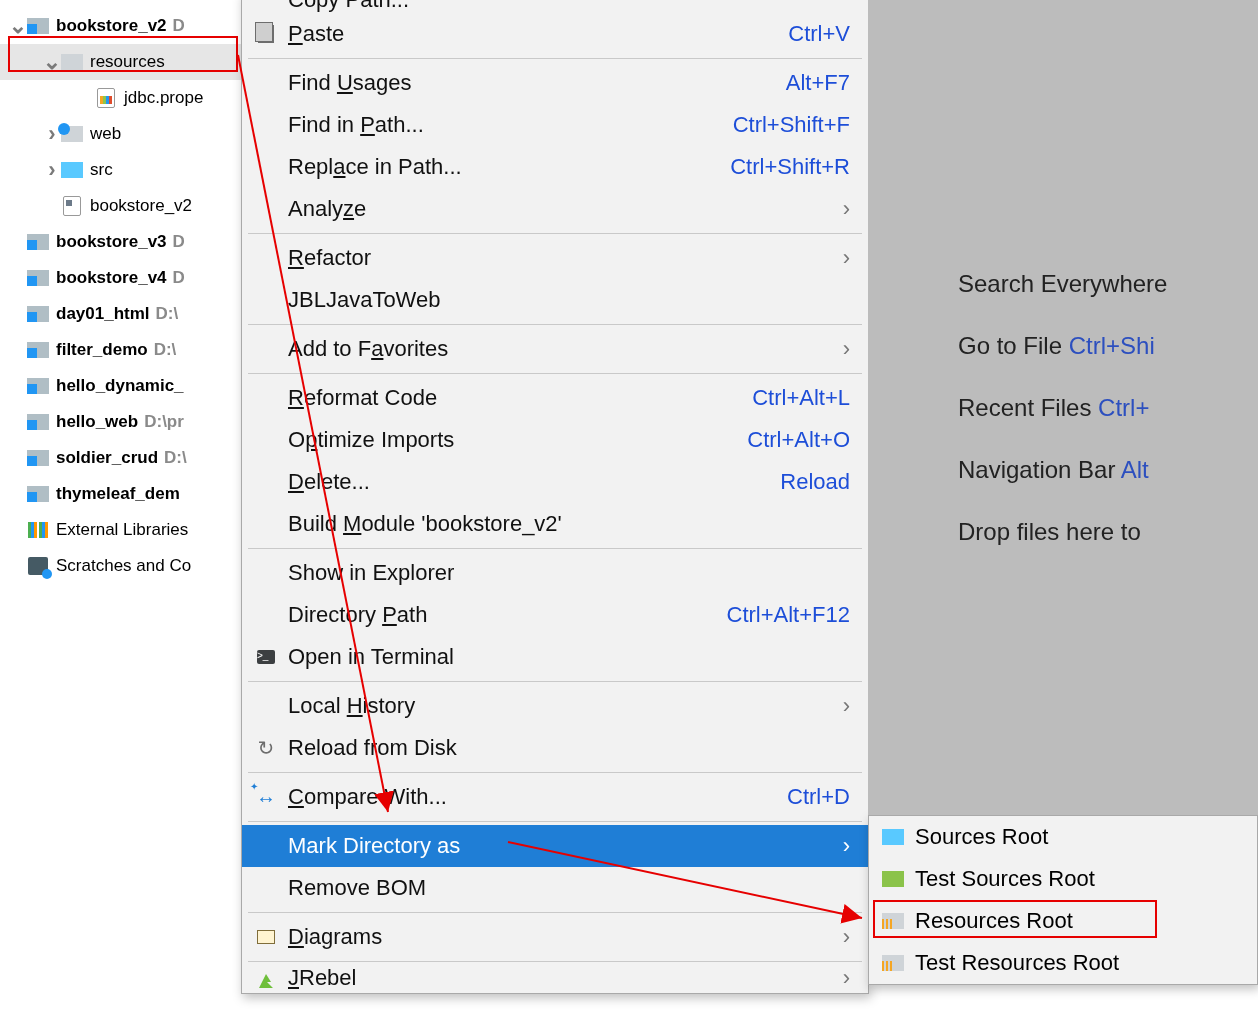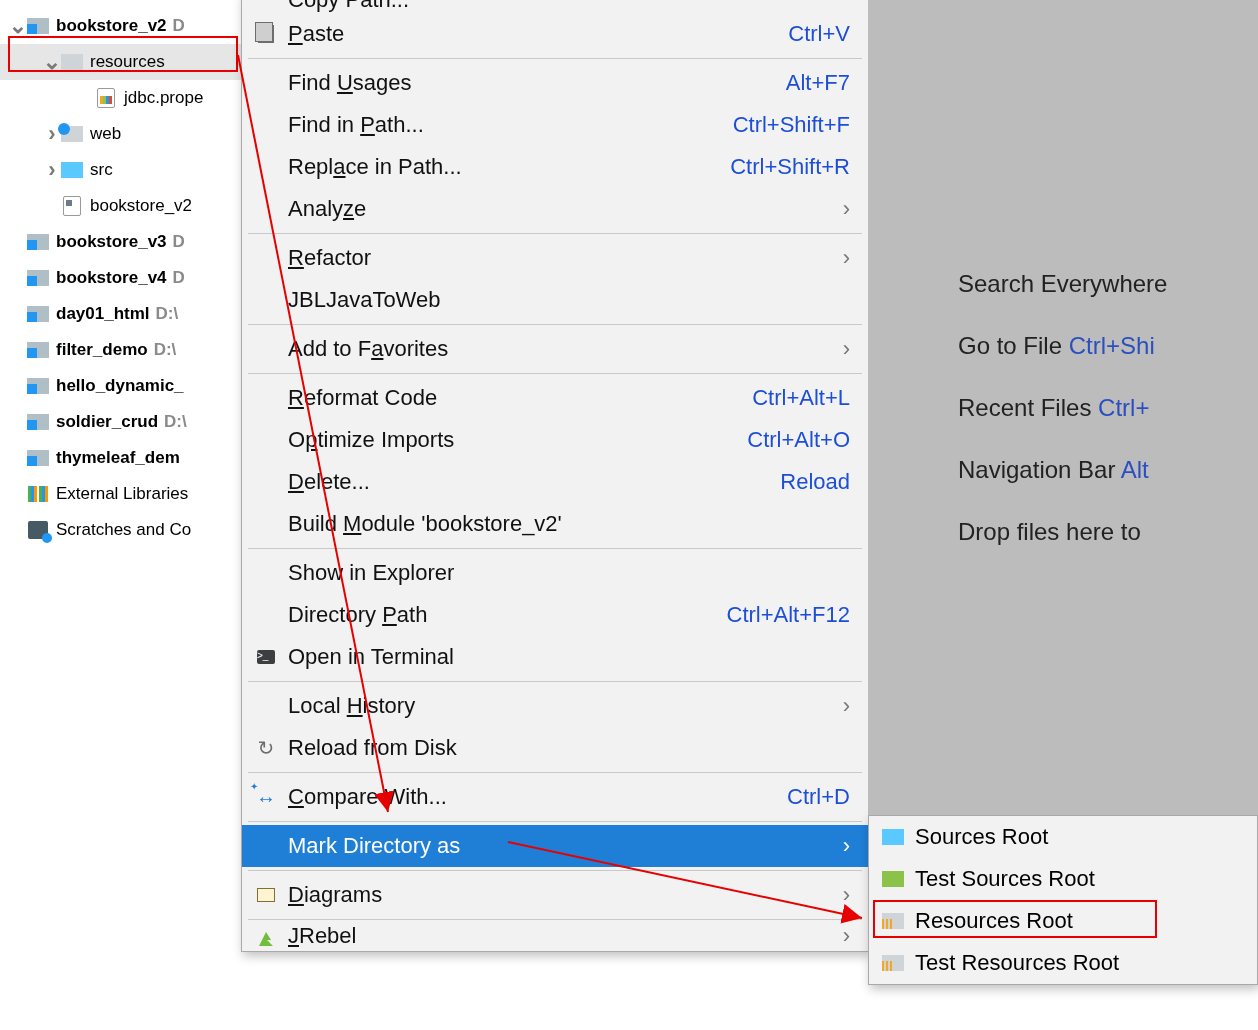--- a/index.html
+++ b/index.html
@@ -151,20 +151,28 @@
       <span class="ic">
         <span class="folder"></span>
       </span>
       <span>hello_dynamic_</span>
     </div>
     <div class="tree-row bold" style="padding-left: 10px;">
       <span class="arrow"></span>
       <span class="ic">
         <span class="folder"></span>
       </span>
+      <span>hello_web</span>
+      <span class="dim">D:\pr</span>
+    </div>
+    <div class="tree-row bold" style="padding-left: 10px;">
+      <span class="arrow"></span>
+      <span class="ic">
+        <span class="folder"></span>
+      </span>
       <span>soldier_crud</span>
       <span class="dim">D:\</span>
     </div>
     <div class="tree-row bold" style="padding-left: 10px;">
       <span class="arrow"></span>
       <span class="ic">
         <span class="folder"></span>
       </span>
       <span>thymeleaf_dem</span>
     </div>
@@ -290,20 +298,24 @@
         </span>
       </span>
       <span><span class="u">C</span>ompare With...</span>
       <span class="shortcut">Ctrl+D</span>
     </div>
     <div class="menu-sep"></div>
     <div class="menu-row highlight">
       <span class="icon-slot"></span>
       <span>Mark Directory as</span>
       <span class="arr">›</span>
+    </div>
+    <div class="menu-row">
+      <span class="icon-slot"></span>
+      <span>Remove BOM</span>
     </div>
     <div class="menu-sep"></div>
     <div class="menu-row">
       <span class="icon-slot">
         <span class="mi-diagram"></span>
       </span>
       <span><span class="u">D</span>iagrams</span>
       <span class="arr">›</span>
     </div>
     <div class="menu-sep"></div>

